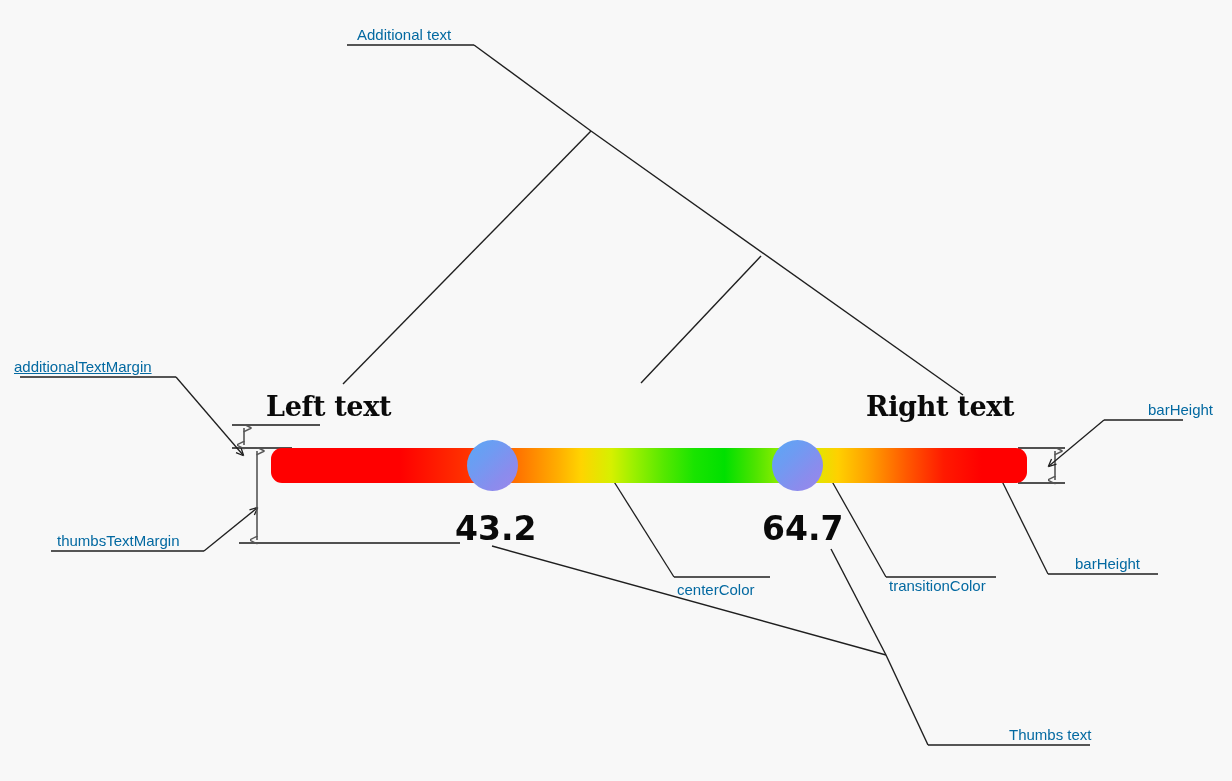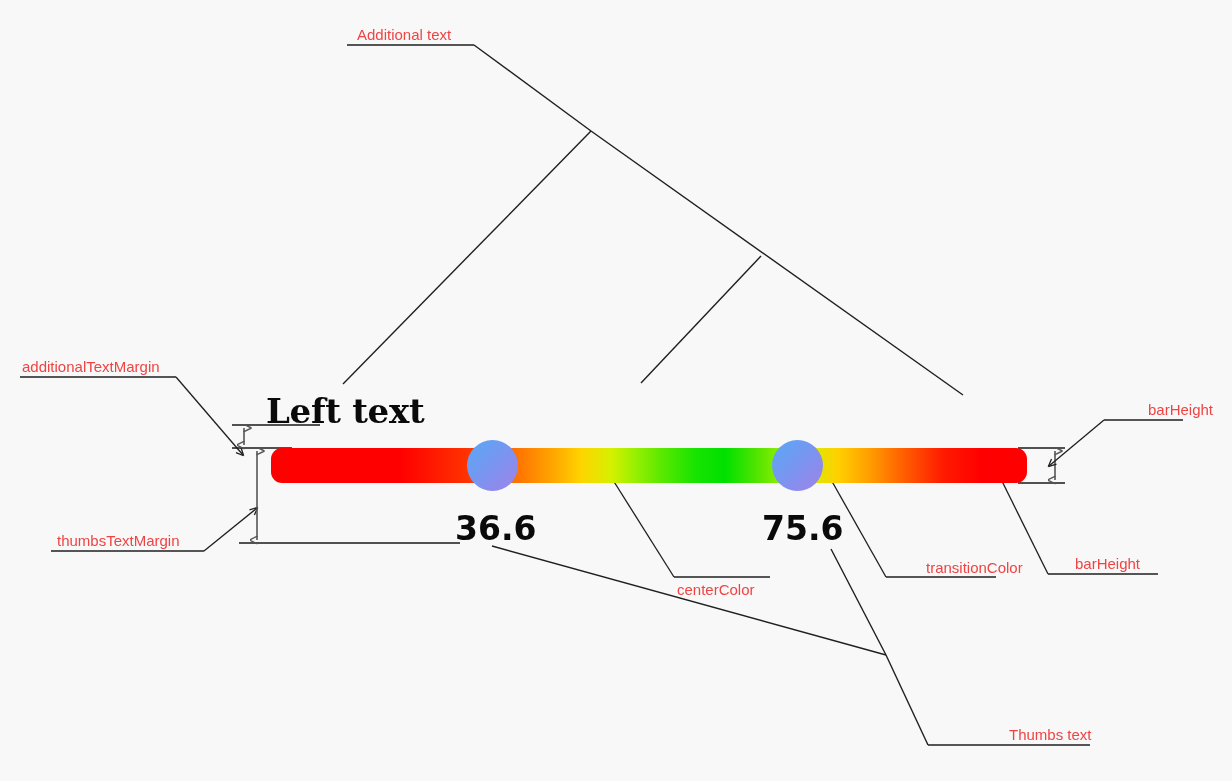--- a/index.html
+++ b/index.html
@@ -46,21 +46,21 @@
     top: 440px;
   }
   .thumb-left  { left: 467px; }
   .thumb-right { left: 772px; }
 
   
   .big-label {
     position: absolute;
     font-family: "DejaVu Serif", serif;
     font-weight: bold;
-    font-size: 34px;
+    font-size: 27px;
     color: #0a0a0a;
     white-space: nowrap;
     letter-spacing: -0.3px;
   }
   .lbl-left   { left: 266px; top: 391px; }
   .lbl-center { left: 549px; top: 391px; }
   .lbl-right  { left: 866px; top: 391px; }
 
   
   .thumb-value {
@@ -72,31 +72,31 @@
     white-space: nowrap;
   }
   .val-left  { left: 455px; top: 509px; }
   .val-right { left: 762px; top: 509px; }
 
   
   .annot {
     position: absolute;
     font-family: "Liberation Sans", sans-serif;
     font-size: 15px;
-    color: #ef4444;
+    color: #0369a1;
     white-space: nowrap;
     padding-bottom: 2px;
   }
   .a-additional       { left: 357px;  top: 26px;  }
-  .a-additionalmargin { left: 22px;   top: 358px; }
+  .a-additionalmargin { left: 14px;   top: 358px; text-decoration: underline; }
   .a-thumbsmargin     { left: 57px;   top: 532px; }
   .a-barheight        { left: 1148px; top: 401px; }
   .a-sidecolor        { left: 1075px; top: 555px; }
   .a-centercolor      { left: 677px;  top: 581px; text-align: center; }
-  .a-transitioncolor  { left: 889px;  top: 559px; margin-left: 37px; }
+  .a-transitioncolor  { left: 889px;  top: 577px; }
   .a-thumbstext       { left: 965px;  top: 726px; margin-left: 44px; }
 </style>
 </head>
 <body style="background: rgb(248, 248, 248);">
 
 <div id="stage">
 
   <svg id="lines" viewBox="0 0 1232 781" width="1232" height="781">
     <defs>
       <marker id="arrow-up" markerWidth="9" markerHeight="9" refX="4.5" refY="7.5" orient="auto" markerUnits="userSpaceOnUse">
@@ -174,23 +174,24 @@
     </g>
   </svg>
 
   <div class="slider-bar" style="background: linear-gradient(to right, rgb(255, 0, 0) 0%, rgb(255, 0, 0) 17%, rgb(255, 51, 0) 26%, rgb(255, 119, 0) 33%, rgb(255, 174, 0) 38%, rgb(255, 212, 0) 41%, rgb(214, 240, 0) 45%, rgb(155, 240, 0) 48%, rgb(85, 232, 0) 52%, rgb(25, 228, 0) 56%, rgb(0, 224, 0) 60%, rgb(76, 228, 0) 64%, rgb(155, 240, 0) 68%, rgb(214, 238, 0) 71%, rgb(255, 208, 0) 75%, rgb(255, 160, 0) 79%, rgb(255, 90, 0) 84%, rgb(255, 26, 0) 89%, rgb(255, 0, 0) 94%, rgb(255, 0, 0) 100%);"></div>
 
   <div class="thumb thumb-left" style="background: linear-gradient(135deg, rgb(90, 168, 245) 0%, rgb(111, 155, 242) 35%, rgb(138, 140, 237) 70%, rgb(155, 134, 234) 100%);"></div>
 
   <div class="thumb thumb-right" style="background: linear-gradient(135deg, rgb(90, 168, 245) 0%, rgb(111, 155, 242) 35%, rgb(138, 140, 237) 70%, rgb(155, 134, 234) 100%);"></div>
 
   <div class="big-label lbl-left">Left text</div>
-
-  <div class="thumb-value val-left">36.6</div>
-  <div class="thumb-value val-right">75.6</div>
+  <div class="big-label lbl-right">Right text</div>
+
+  <div class="thumb-value val-left">43.2</div>
+  <div class="thumb-value val-right">64.7</div>
 
   <div class="annot a-additional">Additional text</div>
   <div class="annot a-additionalmargin">additionalTextMargin</div>
   <div class="annot a-thumbsmargin">thumbsTextMargin</div>
   <div class="annot a-barheight">barHeight</div>
   <div class="annot a-sidecolor">barHeight</div>
   <div class="annot a-centercolor">centerColor</div>
   <div class="annot a-transitioncolor">transitionColor</div>
   <div class="annot a-thumbstext">Thumbs text</div>
 

